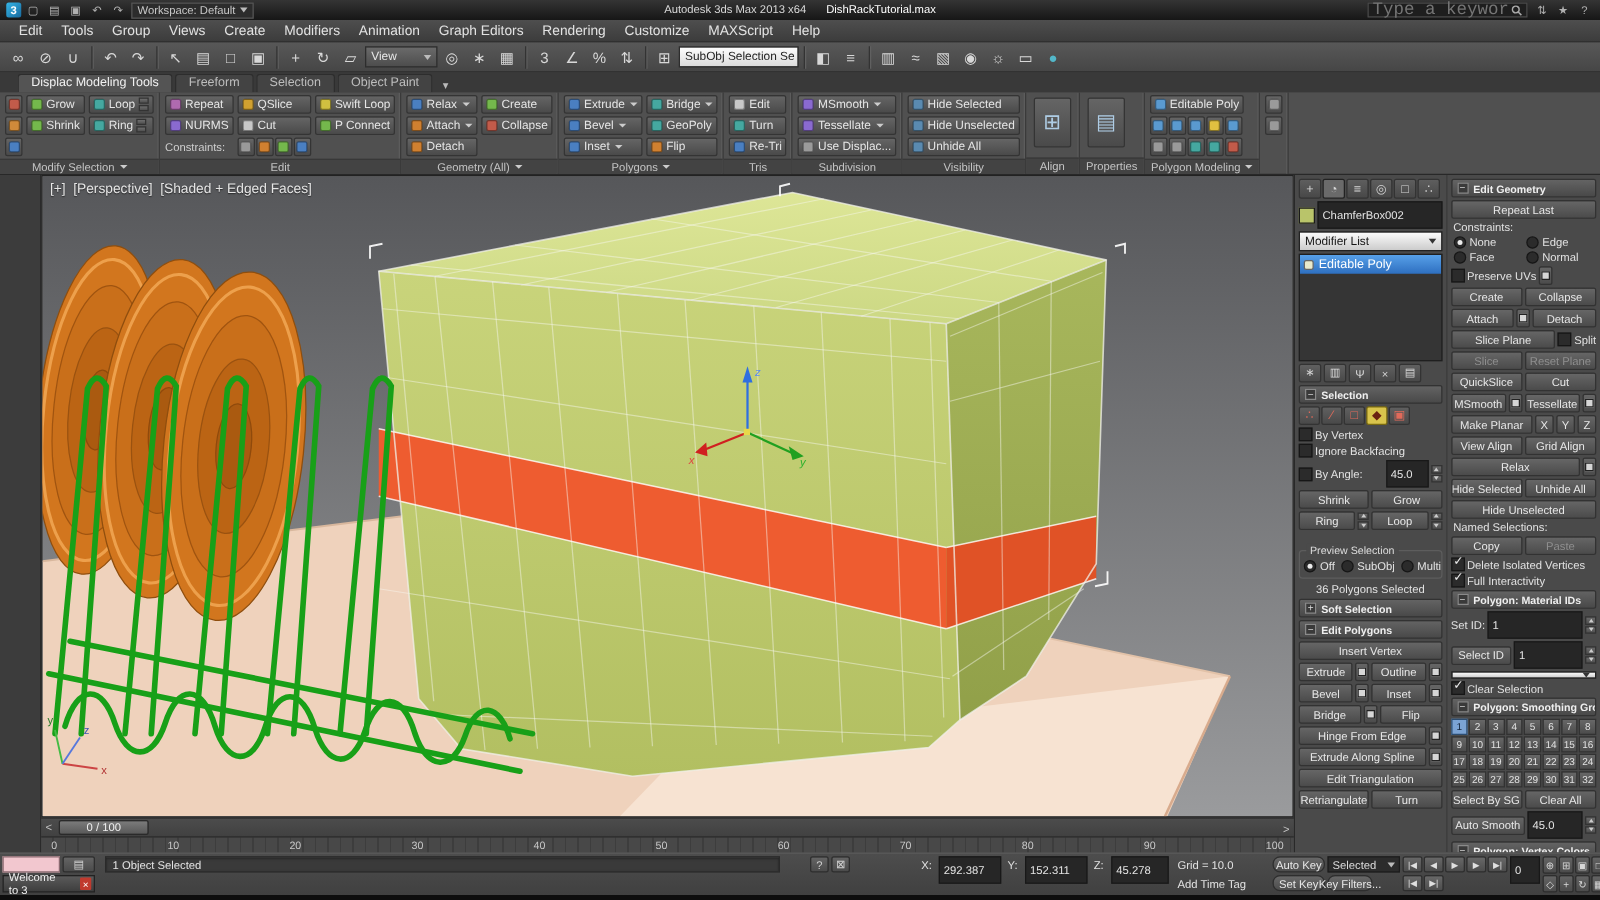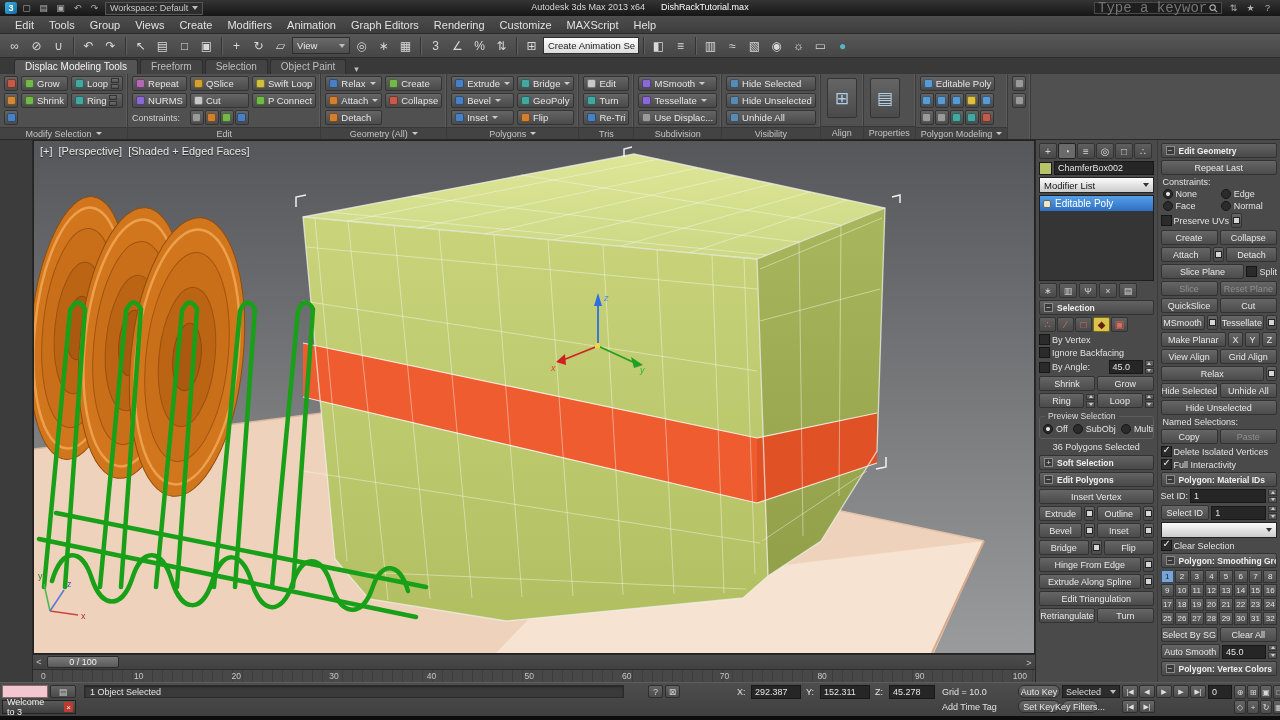--- a/index.html
+++ b/index.html
@@ -61,21 +61,21 @@
 .cpcol{display:flex;flex-direction:column;gap:2px;padding:3px;overflow:hidden}
 #cp-col1{width:121px}
 #cp-col2{width:124px;border-left:1px solid #3b3b3b}
 
 
 .cptabs{display:flex;gap:1px}
 .cptab{width:18px;height:16px;display:flex;align-items:center;justify-content:center;color:#d6d6d6;font-size:10px;background:linear-gradient(#5e5e5e,#484848);border:1px solid #333;border-radius:2px}
 .cptab.on{background:#6a6a6a;border-color:#222}
 .cprow{display:flex;gap:2px;align-items:center}
 .swatch{width:13px;height:13px;border:1px solid #1a1a1a;flex:none}
-.fld{height:14px;background:#262626;border:1px solid #181818;color:#e4e4e4;font-size:9px;display:flex;align-items:center;padding:0 3px;white-space:nowrap;overflow:hidden}
+.fld{height:22px;background:#262626;border:1px solid #181818;color:#e4e4e4;font-size:9px;display:flex;align-items:center;padding:0 3px;white-space:nowrap;overflow:hidden}
 .combo{height:16px;display:flex;align-items:center;gap:3px;padding:0 4px;background:linear-gradient(#fbfbfb,#cccccc);border:1px solid #222;color:#151515;font-size:9.5px}
 .combo .carr{border-top-color:#333}
 .stack{height:86px;background:#353535;border:1px solid #1f1f1f;overflow:hidden}
 .stackrow{height:15px;display:flex;align-items:center;gap:4px;padding:0 3px;font-size:10px;color:#ddd}
 .stackrow.on{background:linear-gradient(#57a0e8,#2e6fc0);color:#fff}
 .bulb{width:8px;height:8px;border-radius:2px;background:#e9e9cb;border:1px solid #666;flex:none}
 .sticons{justify-content:flex-start}
 .stbtn{width:18px;height:15px;display:flex;align-items:center;justify-content:center;color:#d4d4d4;font-size:9px;background:linear-gradient(#606060,#494949);border:1px solid #333;border-radius:2px}
 .roll{height:15px;flex:none;background:linear-gradient(#636363,#494949);border:1px solid #323232;border-radius:2px;display:flex;align-items:center;gap:4px;padding:0 4px;font-size:8.5px;font-weight:bold;color:#efefef;white-space:nowrap;overflow:hidden}
 .roll .pm{width:9px;height:9px;flex:none;border:1px solid #8a8a8a;background:#3a3a3a;color:#ddd;font-size:8px;line-height:8px;text-align:center;font-weight:normal}
@@ -91,21 +91,21 @@
 .radio.on::after{content:"";position:absolute;left:2px;top:2px;width:4px;height:4px;border-radius:50%;background:#ececec}
 .radcell{display:flex;align-items:center;gap:3px}
 .radios{display:grid;grid-template-columns:1fr 1fr;gap:2px 4px;padding:0 2px}
 .spinner{width:9px;height:14px;display:flex;flex-direction:column;gap:1px;flex:none}
 .spinner i{flex:1;background:linear-gradient(#6a6a6a,#4e4e4e);border:1px solid #333;display:flex;align-items:center;justify-content:center}
 .spinner i.up::after{content:"";border-left:2px solid transparent;border-right:2px solid transparent;border-bottom:3px solid #ccc}
 .spinner i.dn::after{content:"";border-left:2px solid transparent;border-right:2px solid transparent;border-top:3px solid #ccc}
 .sobrow{gap:1px}
 .sob{width:17px;height:15px;display:flex;align-items:center;justify-content:center;color:#e06a5a;font-size:10px;background:linear-gradient(#606060,#494949);border:1px solid #333;border-radius:2px}
 .sob.on{background:#d9c44c;color:#6a2010;border-color:#7a6a10}
-.grp{border:1px solid #5d5d5d;border-radius:3px;margin-top:6px;padding:7px 3px 4px;position:relative}
+.grp{border:1px solid #5d5d5d;border-radius:3px;margin-top:14px;padding:7px 3px 4px;position:relative}
 .grp-title{position:absolute;top:-6px;left:5px;background:#4a4a4a;padding:0 3px;font-size:8.5px;color:#ddd;white-space:nowrap}
 .radrow{gap:5px}
 .cpinfo{text-align:center;font-size:9px;color:#e2e2e2;padding:1px 0}
 .cplabel{font-size:9px;color:#e2e2e2;padding-left:2px;white-space:nowrap}
 .numgrid{display:grid;grid-template-columns:repeat(8,1fr);gap:1px}
 .ng{height:13px;background:linear-gradient(#676767,#4c4c4c);border:1px solid #323232;color:#e2e2e2;font-size:8px;display:flex;align-items:center;justify-content:center}
 .ng.on{background:#7ba3d4;color:#13243a;border-color:#2d4d70}
 
 
 #timeline{position:absolute;left:33px;top:654px;width:1002px;height:28px;background:#3d3d3d;border-top:1px solid #2a2a2a}
@@ -215,21 +215,21 @@
       <div class="tool-btn">∗</div>
       <div class="tool-btn">▦</div>
       <div class="tool-sep"></div>
       <div class="tool-btn">3</div>
       <div class="tool-btn">∠</div>
       <div class="tool-btn">%</div>
       <div class="tool-btn">⇅</div>
       <div class="tool-sep"></div>
       <div class="tool-btn">⊞</div>
       <div class="tool-combo light" style="width: 96px;">
-        <span class="flex">Create Animation Se</span>
+        <span class="flex">SubObj Selection Se</span>
         <i class="carr"></i>
       </div>
       <div class="tool-sep"></div>
       <div class="tool-btn">◧</div>
       <div class="tool-btn">≡</div>
       <div class="tool-sep"></div>
       <div class="tool-btn">▥</div>
       <div class="tool-btn">≈</div>
       <div class="tool-btn">▧</div>
       <div class="tool-btn">◉</div>

